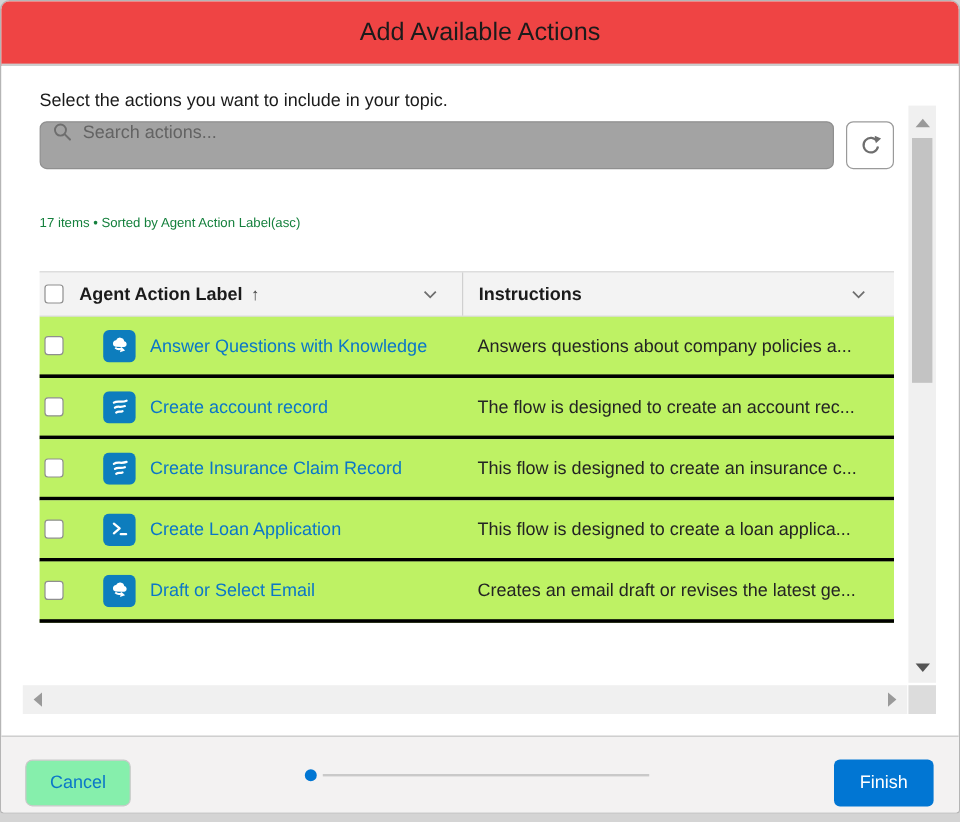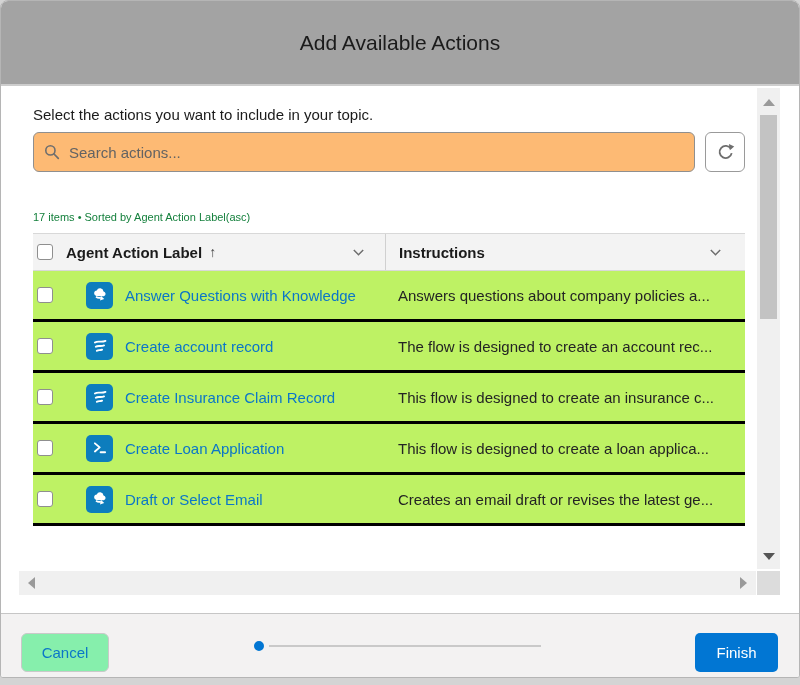--- a/index.html
+++ b/index.html
@@ -9,47 +9,47 @@
     font-family:"Liberation Sans", sans-serif;
     position:relative; overflow:hidden;
     --accent:#0176d3; --link:#0b76c8; --iconbg:#0d7dbd;
   }
   .modal {
     position:absolute; top:0; left:0; width:800px; height:678px;
     background:#fff; border:1px solid #b5b5b5;
     border-radius:8px 8px 3px 3px; overflow:hidden;
   }
   .modal-header {
-    height:85px; display:flex; align-items:center; justify-content:center;
-    border-bottom:2px solid #cdcdcd; background:#a3a3a3;
+    height:54px; display:flex; align-items:center; justify-content:center;
+    border-bottom:2px solid #cdcdcd; background:#ef4444;
   }
   .modal-title { font-size:21px; color:#1b1b1b; font-weight:400; }
 
   .modal-body { padding:20px 0 0 32px; }
   .instruction { font-size:15px; color:#1b1b1b; }
 
   .search-row { margin-top:9px; display:flex; gap:10px; width:712px; }
   .search-box {
     flex:1; height:40px; border:1px solid #8f8f8f; border-radius:6px;
-    display:flex; align-items:center; padding:0 10px; gap:9px; background:#fdba74;
+    display:flex; align-items:flex-start; padding:0 10px; gap:9px; background:#a3a3a3;
   }
   .search-input {
     border:none; outline:none; flex:1; font-size:15px; color:#1b1b1b;
     font-family:inherit; background:transparent;
   }
   .search-input::placeholder { color:#636363; opacity:1; }
   .refresh-btn {
     width:40px; height:40px; border:1px solid #9a9a9a; border-radius:6px;
     background:#fff; display:flex; align-items:center; justify-content:center;
     cursor:pointer;
   }
 
   .summary { margin-top:39px; font-size:11px; color:#15803d; }
 
-  .table { margin-top:10px; width:712px; font-size:15px; }
+  .table { margin-top:34px; width:712px; font-size:15px; }
   .thead {
     display:grid; grid-template-columns:33px 319px 1fr; height:38px;
     background:#f3f3f3; border-top:1px solid #d8d8d8; border-bottom:1px solid #d8d8d8;
     align-items:center;
   }
   .cb {
     width:16px; height:16px; border:1px solid #8f8f8f; border-radius:3px;
     background:#fff; cursor:pointer; display:inline-block;
   }
   .cb-cell { display:flex; align-items:center; }

